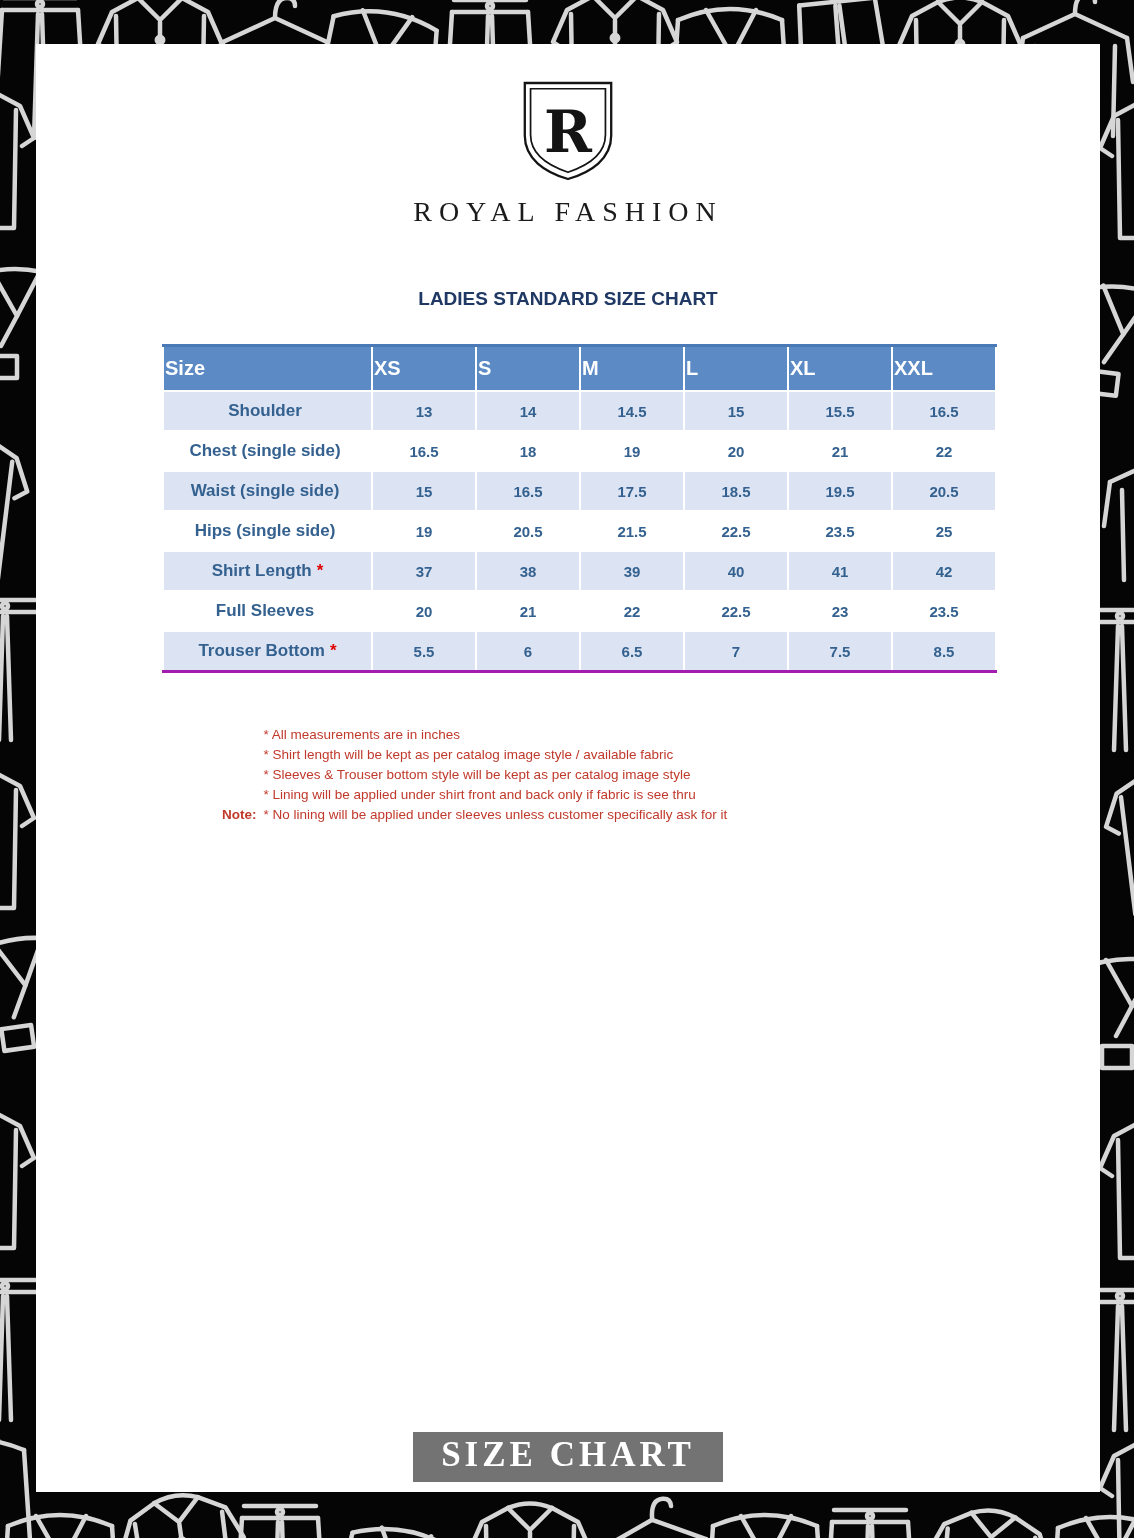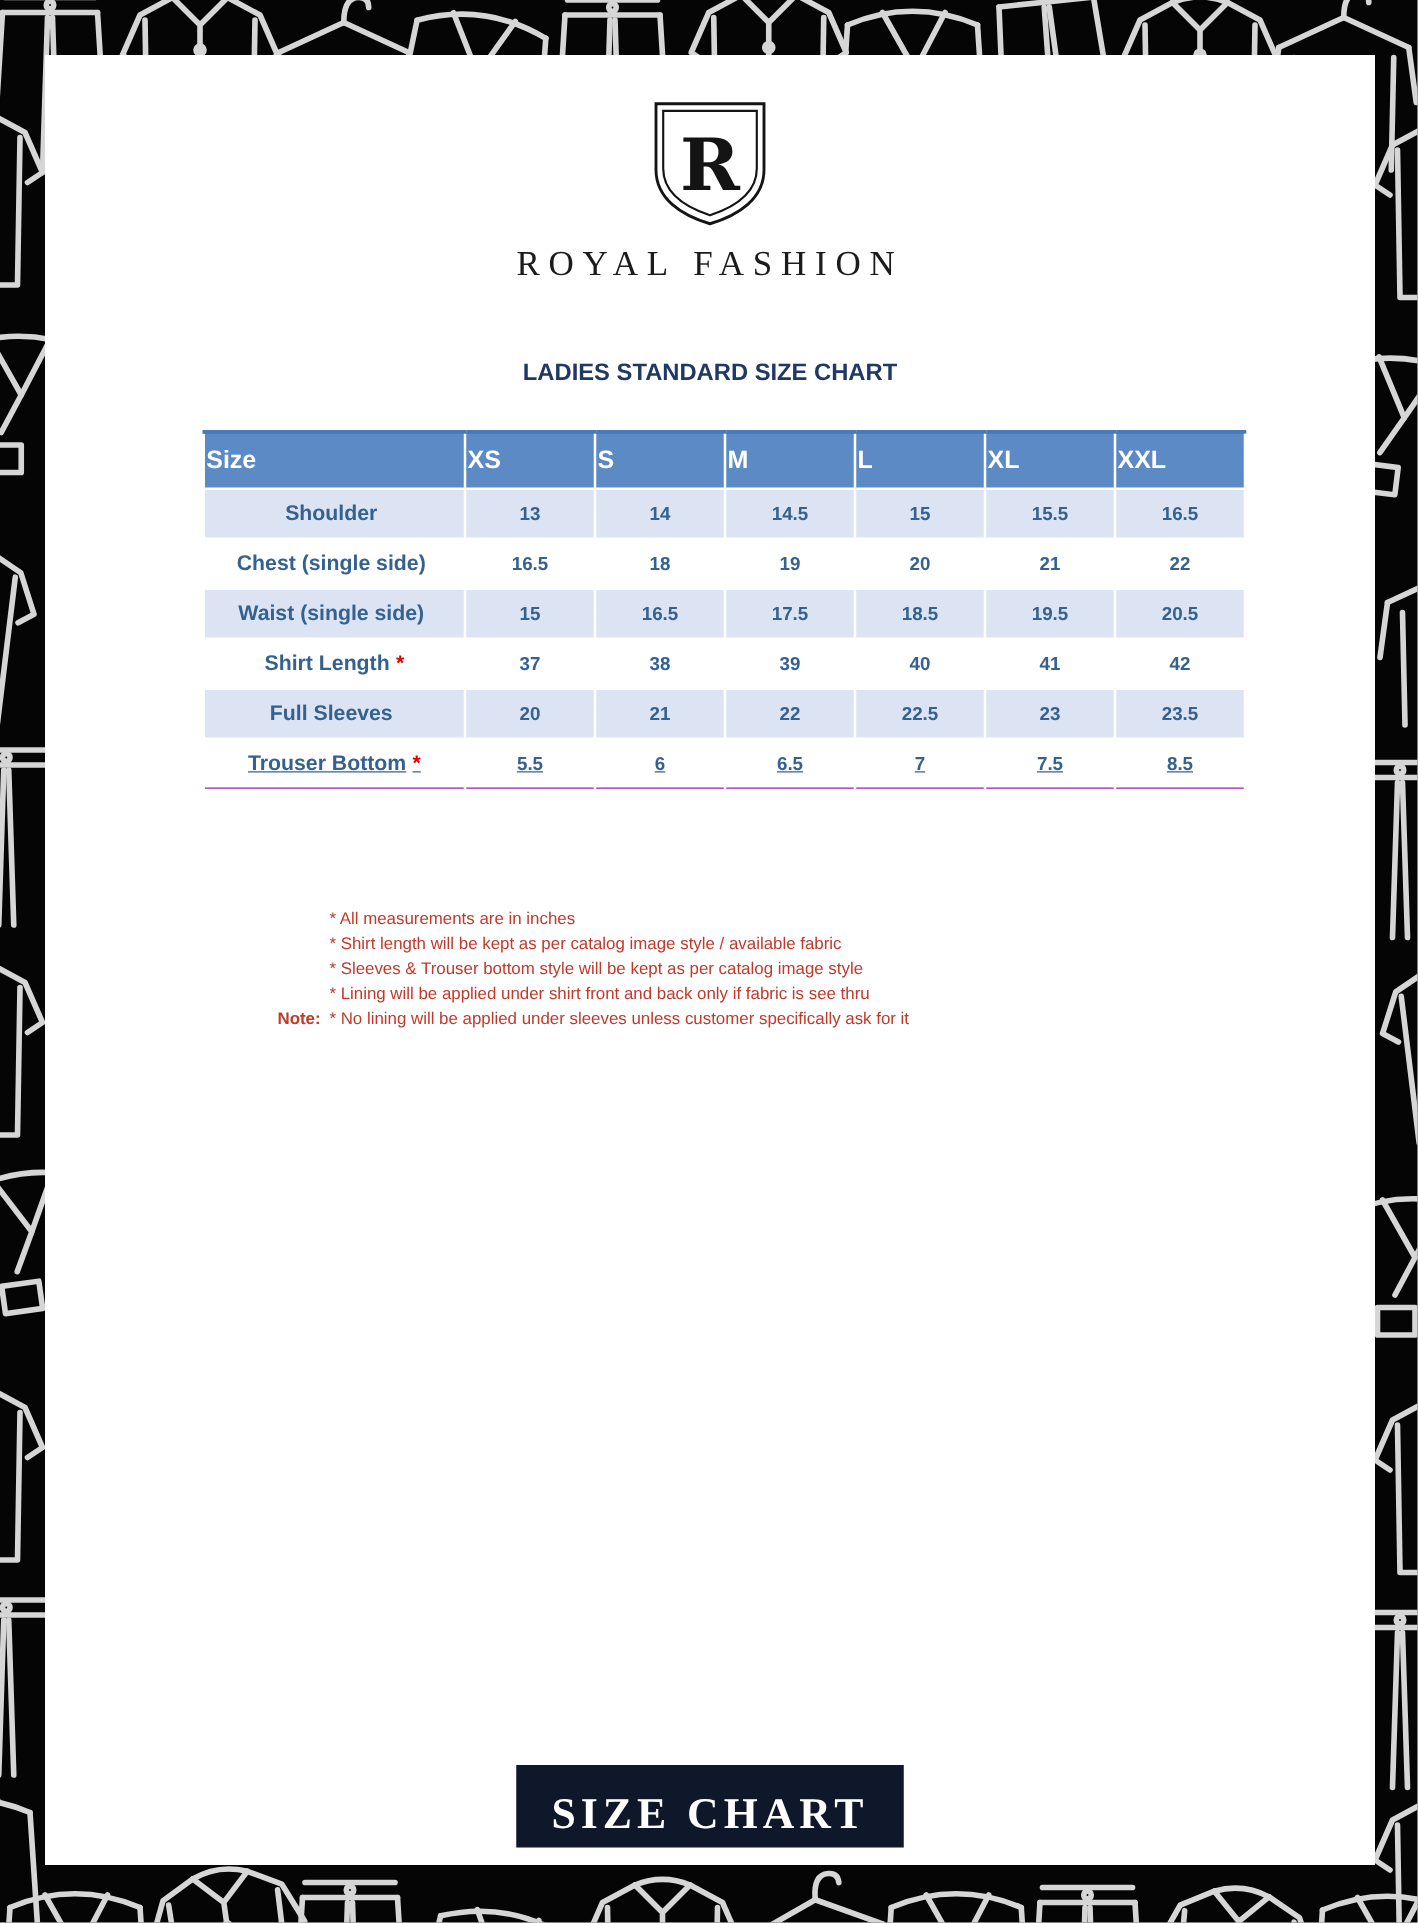--- a/index.html
+++ b/index.html
@@ -45,38 +45,39 @@
   }
   table.size-table td {
     height:36px; text-align:center;
     font-weight:bold; font-size:15px;
     color:#34618F;
     border:2px solid #ffffff;
     background:#ffffff;
   }
   table.size-table td.rlabel { font-size:17px; }
   table.size-table tbody tr:nth-child(odd) td { background:#DCE4F3; }
-  table.size-table tbody tr:last-child td { border-bottom:1px solid #a21caf;text-decoration:underline; }
+  table.size-table tbody tr:last-child td { border-bottom:3px solid #a21caf; }
   .ast { color:#E00000; margin-left:5px; font-weight:bold; }
   
   .notes {
     position:absolute; top:681px; left:186px;
     display:flex; align-items:flex-end;
     color:#C0392B; font-size:13.5px; line-height:20px;
   }
   .note-label { font-weight:bold; margin-right:7px; white-space:nowrap; }
   .note-items div { white-space:nowrap; }
   
   .banner-wrap { position:absolute; top:1368px; left:0; width:100%; text-align:center; }
   .banner {
     display:inline-block;
-    background:#0f172a; color:#ffffff;
+    background:#737373; color:#ffffff;
     font-family:"Liberation Serif", serif;
     font-size:35px; font-weight:bold; letter-spacing:4px;
-    padding:19px 28px 7px 28px;
+    padding:3px 28px 7px 28px;
+    margin-top:20px;
   }
 </style>
 </head>
 <body>
 
 <svg class="doodles" xmlns="http://www.w3.org/2000/svg">
   <defs>
     <g id="d-shirt" fill="none" stroke="#D6D6D6" stroke-width="4.5" stroke-linecap="round" stroke-linejoin="round">
       <path d="M48 12 L22 26 L8 58 L20 66"></path>
       <path d="M92 12 L118 26 L132 58 L120 66"></path>
@@ -215,20 +216,29 @@
         <tr>
           <td class="rlabel"><span>Waist (single side)</span><span class="ast"></span></td>
           <td>15</td>
           <td>16.5</td>
           <td>17.5</td>
           <td>18.5</td>
           <td>19.5</td>
           <td>20.5</td>
         </tr>
         <tr>
+          <td class="rlabel"><span>Hips (single side)</span><span class="ast"></span></td>
+          <td>19</td>
+          <td>20.5</td>
+          <td>21.5</td>
+          <td>22.5</td>
+          <td>23.5</td>
+          <td>25</td>
+        </tr>
+        <tr>
           <td class="rlabel"><span>Shirt Length</span><span class="ast">*</span></td>
           <td>37</td>
           <td>38</td>
           <td>39</td>
           <td>40</td>
           <td>41</td>
           <td>42</td>
         </tr>
         <tr>
           <td class="rlabel"><span>Full Sleeves</span><span class="ast"></span></td>

